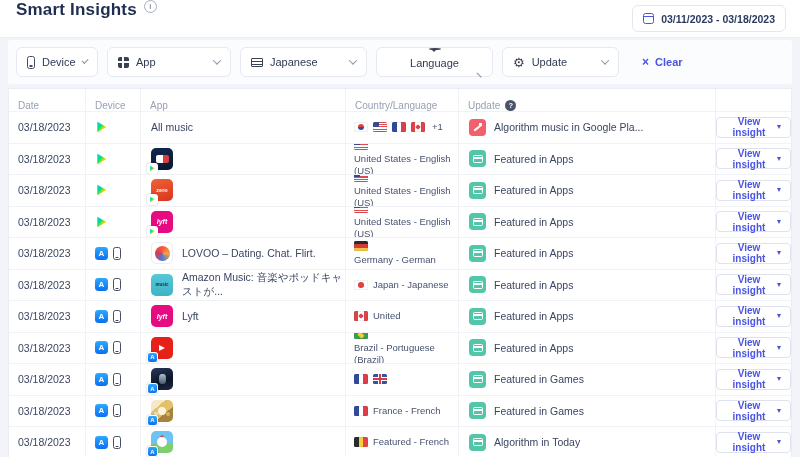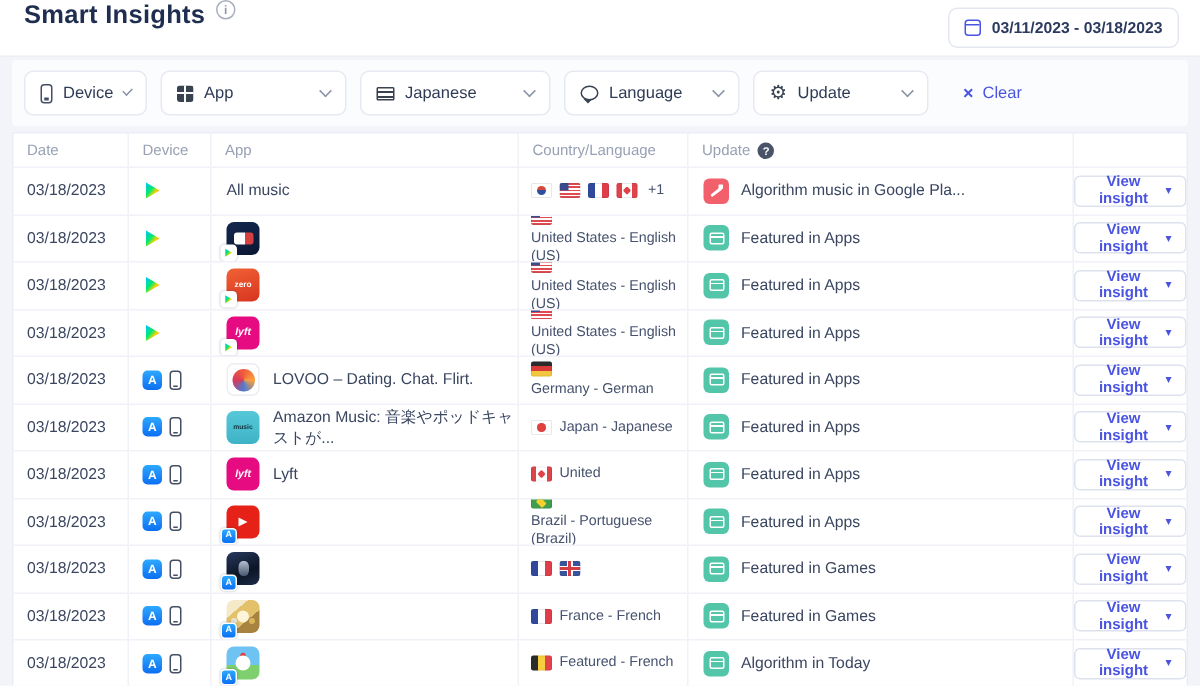--- a/index.html
+++ b/index.html
@@ -14,42 +14,42 @@
   .datebtn { position:absolute; right:14px; top:5px; height:27px; display:flex; align-items:center; gap:7px; background:#fff; border:1px solid #e3e7f0; border-radius:6px; padding:0 10px; font-size:10.5px; font-weight:600; color:#2b3a5e; cursor:pointer; }
   .cal-ic { width:11px; height:11px; border:1.4px solid #4a54e1; border-radius:2.5px; position:relative; }
   .cal-ic::before { content:""; position:absolute; left:0; right:0; top:2px; height:1.2px; background:#4a54e1; }
 
   
   .content { padding:2px 8px 0; }
   .filter-strip { height:44px; background:#fbfcfe; border-radius:3px; display:flex; align-items:center; gap:9px; padding:0 8px; margin-bottom:4px; }
   .pill { display:flex; align-items:center; gap:7px; background:#fff; border:1px solid #e6e9f2; border-radius:6px; height:30px; padding:0 10px; font-size:11px; color:#2f3a55; cursor:pointer; }
   .pill .chev { margin-left:auto; }
   .chev { width:6px; height:6px; border-right:1.4px solid #8891a5; border-bottom:1.4px solid #8891a5; transform:rotate(45deg) translate(-1px,-1px); }
-  .w-device{width:82px;} .w-app{width:124px;} .w-country{width:127px;} .w-lang{width:117px;} .w-update{width:117px;}
+  .w-device{width:82px;} .w-app{width:124px;} .w-country{width:127px;} .w-lang{width:117px;flex-direction:column;} .w-update{width:117px;}
   .phone-ic { width:8px; height:13px; border:1.3px solid #454f63; border-radius:2.5px; position:relative; flex:none; }
   .phone-ic::after { content:""; position:absolute; bottom:1px; left:50%; transform:translateX(-50%); width:3px; height:1.2px; background:#454f63; }
   .grid-ic { width:11px; height:11px; background:#39424f; border-radius:2px;
      background-image:linear-gradient(90deg,transparent 0 4.5px,#fbfcfe 4.5px 6px,transparent 6px),linear-gradient(transparent 0 4.5px,#fbfcfe 4.5px 6px,transparent 6px); }
   .flagpick-ic { width:12px; height:9px; border:1.2px solid #39424f; border-radius:1px;
      background:repeating-linear-gradient(180deg,transparent 0 2px,#39424f 2px 3.2px); }
   .bubble-ic { width:12px; height:10px; border:1.4px solid #39424f; border-radius:50%; position:relative; }
   .bubble-ic::after { content:""; position:absolute; left:1px; bottom:-3px; border-left:3px solid transparent; border-right:3px solid transparent; border-top:3px solid #39424f; }
   .gear-ic { font-family:"DejaVu Sans", sans-serif; font-size:13px; color:#39424f; line-height:1; }
   .gear-ic::before { content:"\2699"; }
   .showcomp { display:flex; align-items:center; gap:8px; background:#fff; border:1px solid #e6e9f2; border-radius:6px; height:30px; padding:0 11px; font-size:11px; color:#2f3a55; cursor:pointer; margin-left:3px; }
   .checkbox { width:13px; height:13px; background:#fff; border:1.4px solid #c2c9d8; border-radius:3px; }
-  .clearbtn { display:flex; align-items:center; gap:6px; font-size:11px; font-weight:400; color:#4a54e1; cursor:pointer; margin-left:14px; }
+  .clearbtn { display:flex; align-items:center; gap:6px; font-size:11px; font-weight:700; color:#4a54e1; cursor:pointer; margin-left:14px; }
   .clear-x { font-size:12px; font-weight:700; line-height:1; }
   .clear-x::before { content:"\00d7"; }
 
   
   .table-card { background:#fff; border:1px solid #ebedf4; border-bottom:none; }
   .trow, .thead { display:grid; grid-template-columns:77px 55px 205px 113px 257px 1fr; }
   .thead { height:22px; }
-  .thead > div { display:flex; align-items:center; padding-left:9px; font-size:10px; color:#98a1b4; border-right:1px solid #f0f2f8; gap:5px; }
+  .thead > div { display:flex; align-items:flex-end; padding-left:9px; font-size:10px; color:#98a1b4; border-right:1px solid #f0f2f8; gap:5px; }
   .thead > div:last-child { border-right:none; }
   .help-ic { width:11px; height:11px; background:#4a5469; border-radius:50%; color:#fff; font-size:7.5px; font-weight:700; display:inline-flex; align-items:center; justify-content:center; }
   .help-ic::before { content:"?"; }
   .trow { height:31.5px; border-top:1px solid #f0f2f8; }
   .trow > div { border-right:1px solid #f0f2f8; display:flex; align-items:center; overflow:hidden; }
   .trow > div:last-child { border-right:none; }
   .c-date { padding-left:9px; font-size:10.5px; color:#3a4660; }
   .c-device { padding-left:9px; gap:5px; }
   .c-app { padding-left:10px; gap:9px; font-size:10.5px; color:#3a4660; }
   .c-country { padding:2px 6px 2px 8px; gap:3px; flex-wrap:wrap; align-content:center; font-size:9.5px; color:#46526e; line-height:1.25; }

